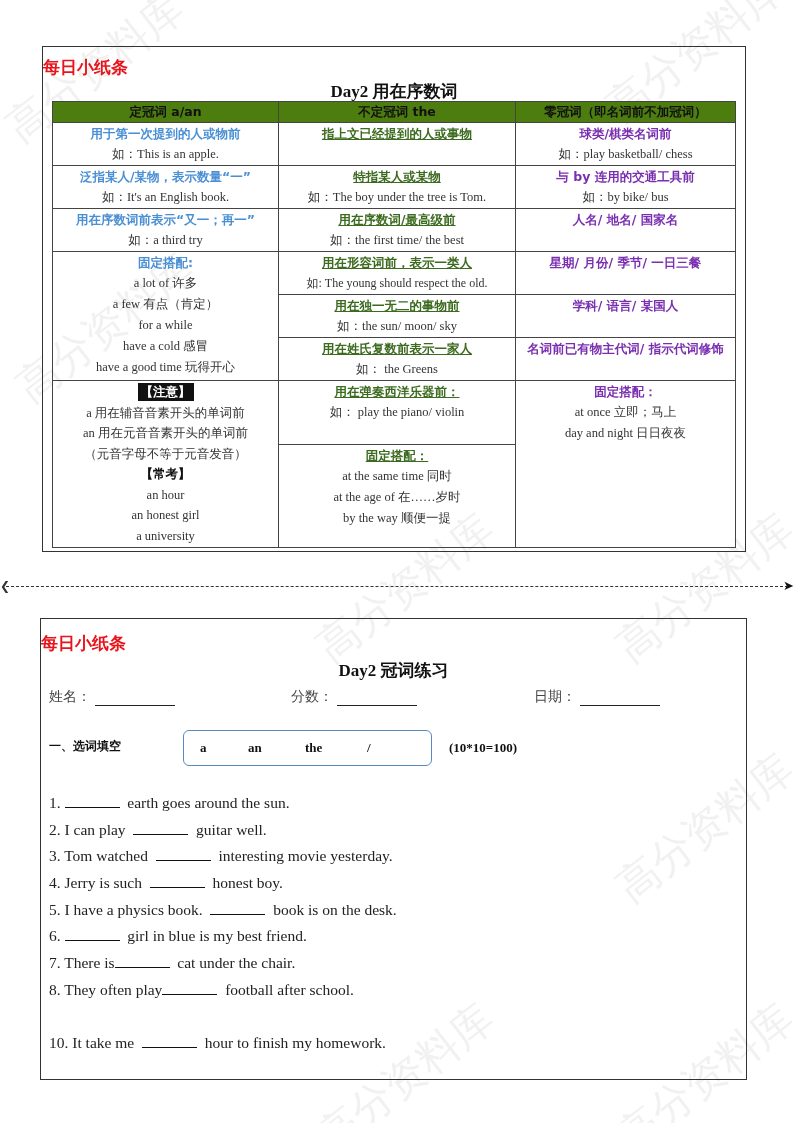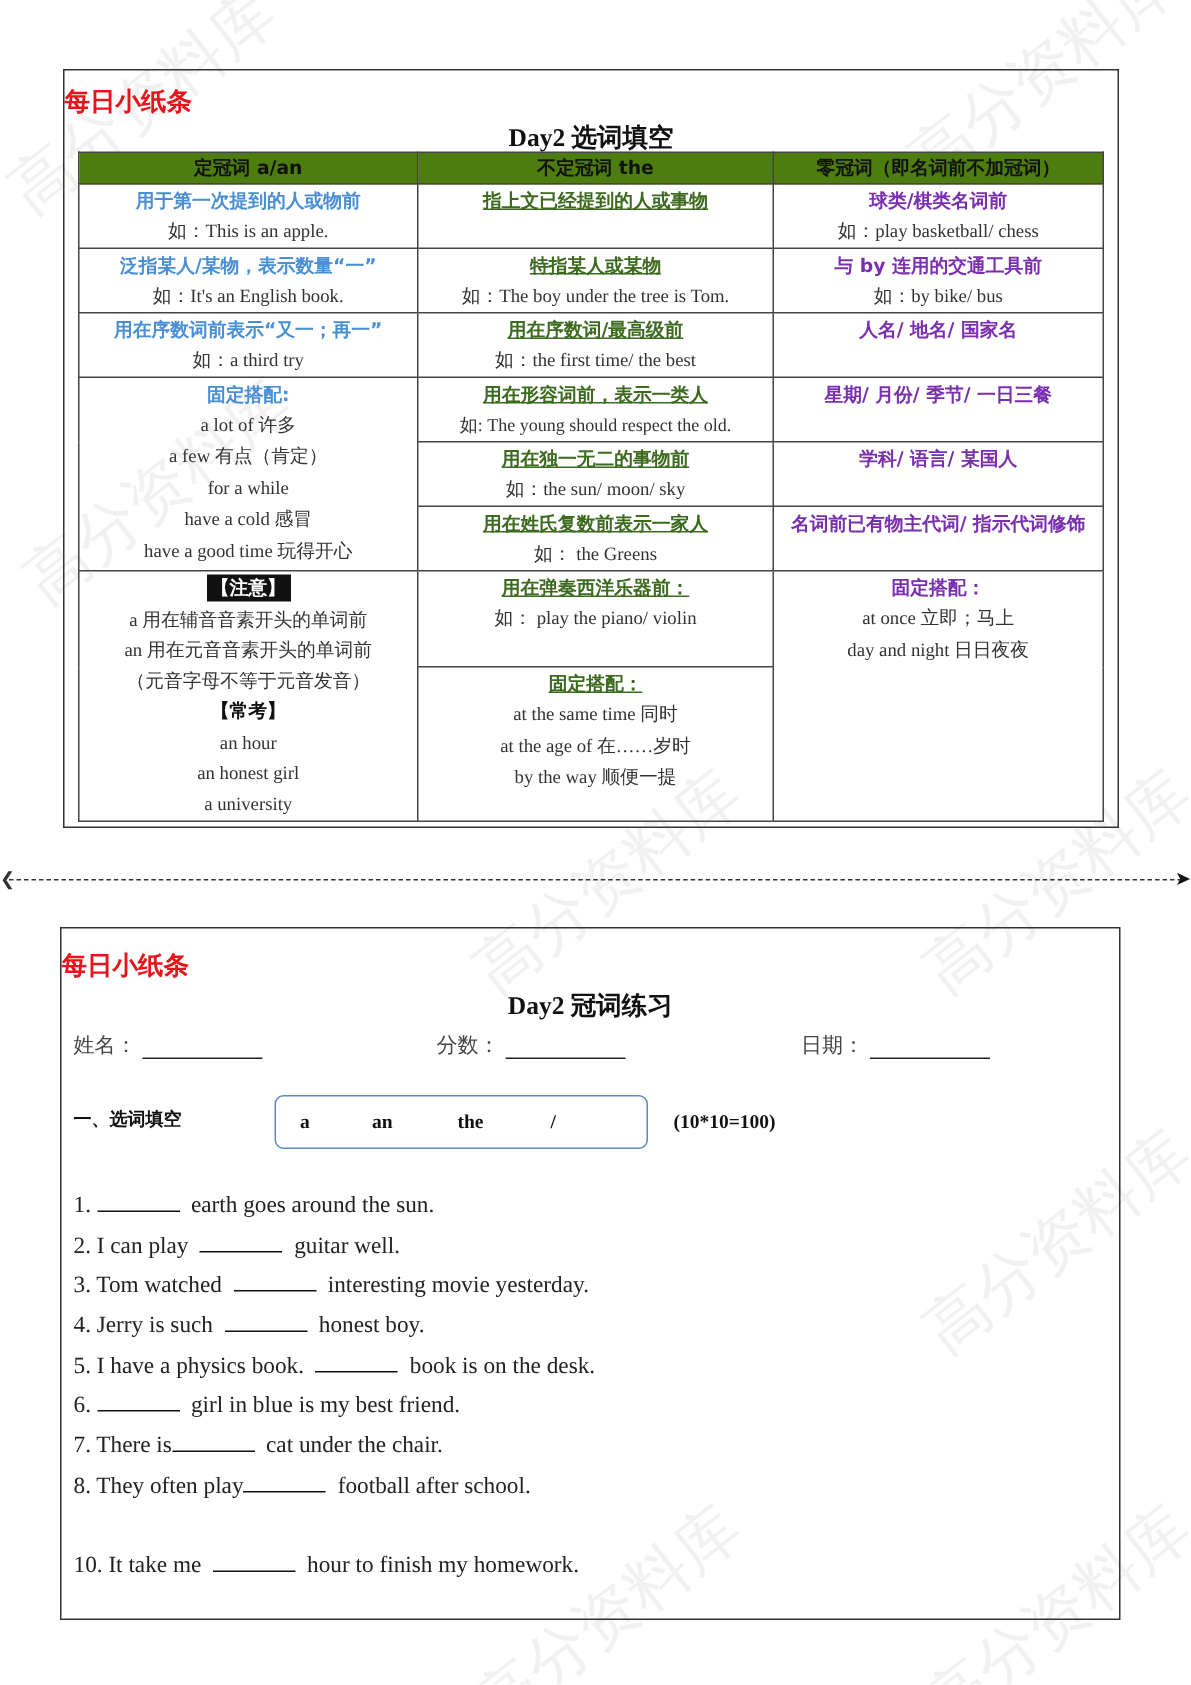--- a/index.html
+++ b/index.html
@@ -49,21 +49,21 @@
 <div class="wm" style="left:590px;top:20px;">高分资料库</div>
 <div class="wm" style="left:0px;top:300px;">高分资料库</div>
 <div class="wm" style="left:300px;top:560px;">高分资料库</div>
 <div class="wm" style="left:600px;top:560px;">高分资料库</div>
 <div class="wm" style="left:600px;top:800px;">高分资料库</div>
 <div class="wm" style="left:300px;top:1050px;">高分资料库</div>
 <div class="wm" style="left:600px;top:1050px;">高分资料库</div>
 
 <div class="frame1">
   <div class="title-red">每日小纸条</div>
-  <div class="title-black">Day2  选词填空</div>
+  <div class="title-black">Day2  用在序数词</div>
 
   <table class="grammar">
     <colgroup>
         <col style="width:226px">
         <col style="width:237px">
         <col style="width:220px">
       </colgroup>
     <tbody>
         <tr>
       <th><span class="hb">定冠词 a/an</span></th>

